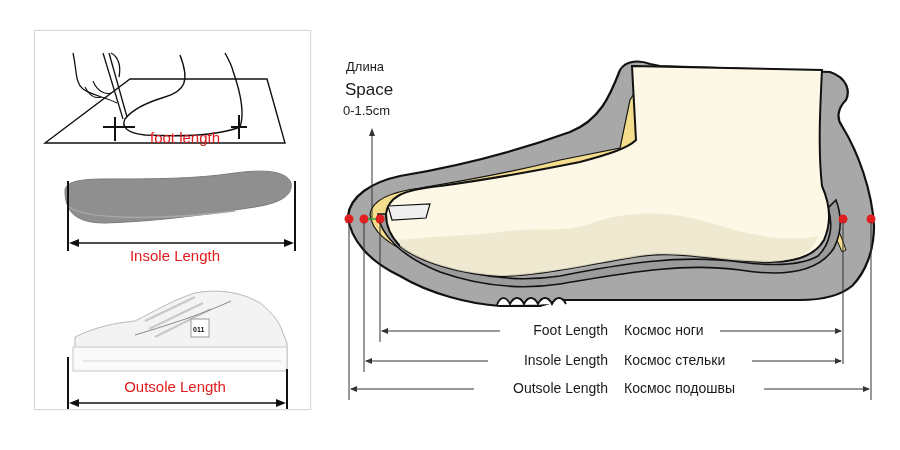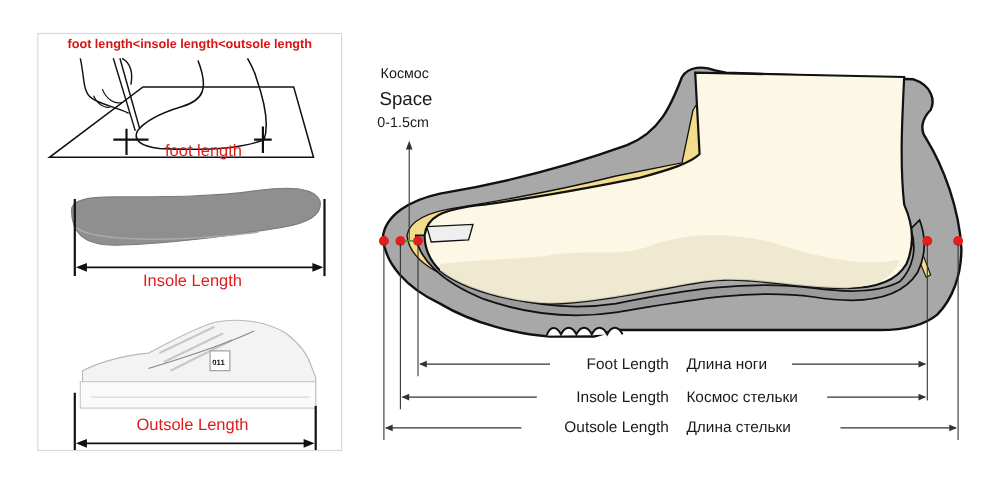--- a/index.html
+++ b/index.html
@@ -8,21 +8,20 @@
   .abs { position:absolute; }
   .red-title { left:0; top:4px; width:275px; text-align:center; color:#d81414; font-weight:bold; font-size:11.5px; white-space:nowrap; }
   .red-label { color:#e01b1b; font-size:15px; text-align:center; }
   .dark-label { color:#1a1a1a; font-size:14px; white-space:nowrap; }
   svg { position:absolute; left:0; top:0; }
 </style>
 </head>
 <body>
 
 <div class="left-panel">
-  <div class="abs red-title">foot length&lt;insole length&lt;outsole length</div>
 
   <svg width="275" height="378">
 
     <polygon points="95,48 232,48 250,112 10,112" fill="none" stroke="#111" stroke-width="1.4"></polygon>
 
     <path d="M38,22 C42,40 40,52 48,58 C56,64 70,66 82,72" fill="none" stroke="#111" stroke-width="1.3"></path>
     <path d="M68,22 L88,88" stroke="#111" stroke-width="1.3"></path>
     <path d="M74,22 L92,86" stroke="#111" stroke-width="1.3"></path>
     <path d="M76,22 C84,26 86,36 84,46" fill="none" stroke="#111" stroke-width="1.3"></path>
     <path d="M50,56 C54,64 60,68 66,66" fill="none" stroke="#111" stroke-width="1.1"></path>
@@ -102,22 +101,22 @@
   <polygon points="365,361 372,358 372,364" fill="#333"></polygon>
   <line x1="752" y1="361" x2="841" y2="361" stroke="#333" stroke-width="1"></line>
   <polygon points="842,361 835,358 835,364" fill="#333"></polygon>
 
   <line x1="351" y1="389" x2="474" y2="389" stroke="#333" stroke-width="1"></line>
   <polygon points="350,389 357,386 357,392" fill="#333"></polygon>
   <line x1="764" y1="389" x2="869" y2="389" stroke="#333" stroke-width="1"></line>
   <polygon points="870,389 863,386 863,392" fill="#333"></polygon>
 </svg>
 
-<div class="abs dark-label" style="left:346px; top:59px; font-size:13px;">Космос</div>
+<div class="abs dark-label" style="left:346px; top:59px; font-size:13px;">Длина</div>
 <div class="abs dark-label" style="left:345px; top:80px; font-size:17px;">Space</div>
 <div class="abs dark-label" style="left:343px; top:103px; font-size:13px;">0-1.5cm</div>
 
 <div class="abs dark-label" style="left:505px; top:322px; width:103px; text-align:right;">Foot Length</div>
-<div class="abs dark-label" style="left:624px; top:322px;">Длина ноги</div>
+<div class="abs dark-label" style="left:624px; top:322px;">Космос ноги</div>
 <div class="abs dark-label" style="left:490px; top:352px; width:118px; text-align:right;">Insole Length</div>
 <div class="abs dark-label" style="left:624px; top:352px;">Космос стельки</div>
 <div class="abs dark-label" style="left:478px; top:380px; width:130px; text-align:right;">Outsole Length</div>
-<div class="abs dark-label" style="left:624px; top:380px;">Длина стельки</div>
+<div class="abs dark-label" style="left:624px; top:380px;">Космос подошвы</div>
 
 </body></html>

